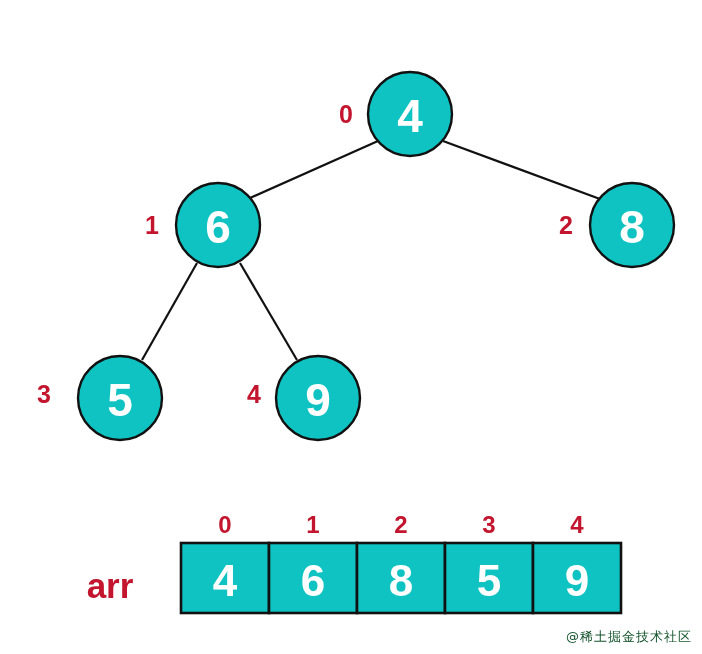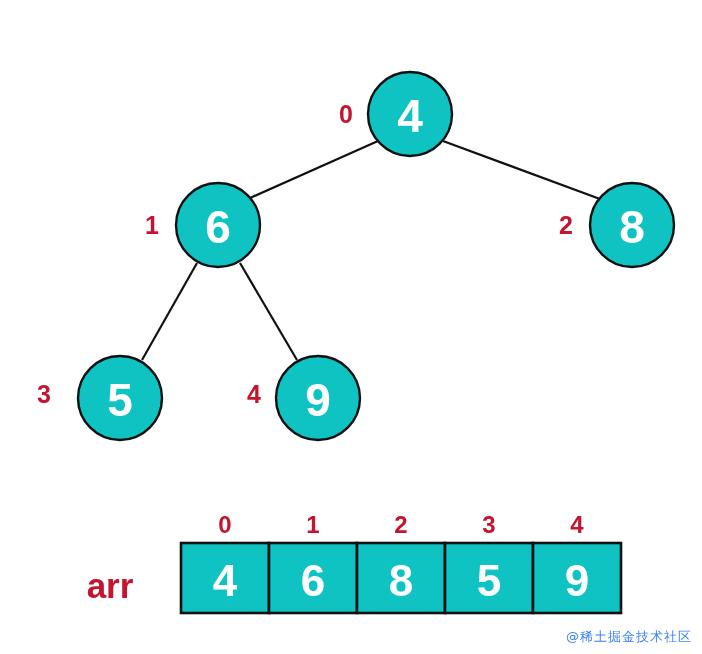--- a/index.html
+++ b/index.html
@@ -77,21 +77,21 @@
     font-family: "Liberation Sans", sans-serif;
     font-size: 35px;
     font-weight: bold;
     text-anchor: middle;
     dominant-baseline: central;
   }
   .watermark {
     position: absolute;
     right: 10px;
     bottom: 8px;
-    color: #3b82f6;
+    color: #14532d;
     font-family: "DejaVu Sans", sans-serif;
     font-size: 13px;
     letter-spacing: 1px;
     white-space: nowrap;
     user-select: none;
   }
 </style>
 </head>
 <body>
 

